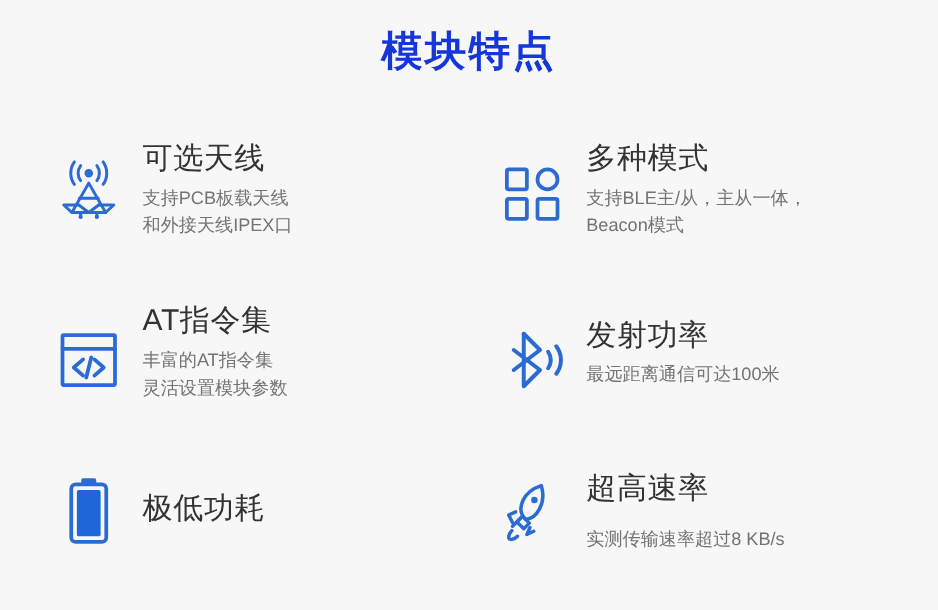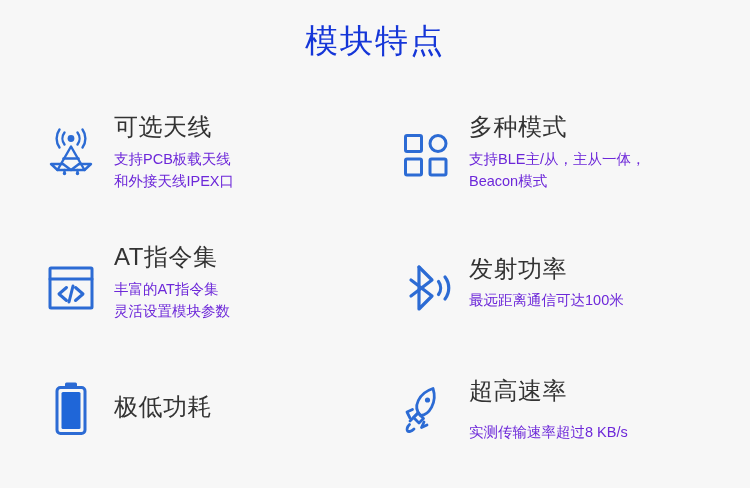--- a/index.html
+++ b/index.html
@@ -17,21 +17,21 @@
   .page {
     width: 750px;
     height: 488px;
     position: relative;
     box-sizing: border-box;
   }
   .page-title {
     text-align: center;
     color: #1536d8;
     font-size: 33px;
-    font-weight: normal;
+    font-weight: bold;
     letter-spacing: 2px;
     padding-top: 21px;
     line-height: 1.2;
     margin: 0;
     user-select: none;
   }
   .features-grid {
     margin-top: 26px;
     display: grid;
     grid-template-columns: 355px 355px;
@@ -64,21 +64,21 @@
   .feature-heading {
     font-size: 24px;
     color: #333333;
     line-height: 1.22;
     letter-spacing: 0.5px;
     margin: 0 0 6px 0;
     white-space: nowrap;
   }
   .feature-desc {
     font-size: 14.5px;
-    color: #6d28d9;
+    color: #737373;
     line-height: 1.55;
     margin: 0;
     white-space: nowrap;
   }
   .feature-desc .line {
     display: block;
   }
 
   
   .feature.row2 .feature-icon { padding-top: 12px; }

